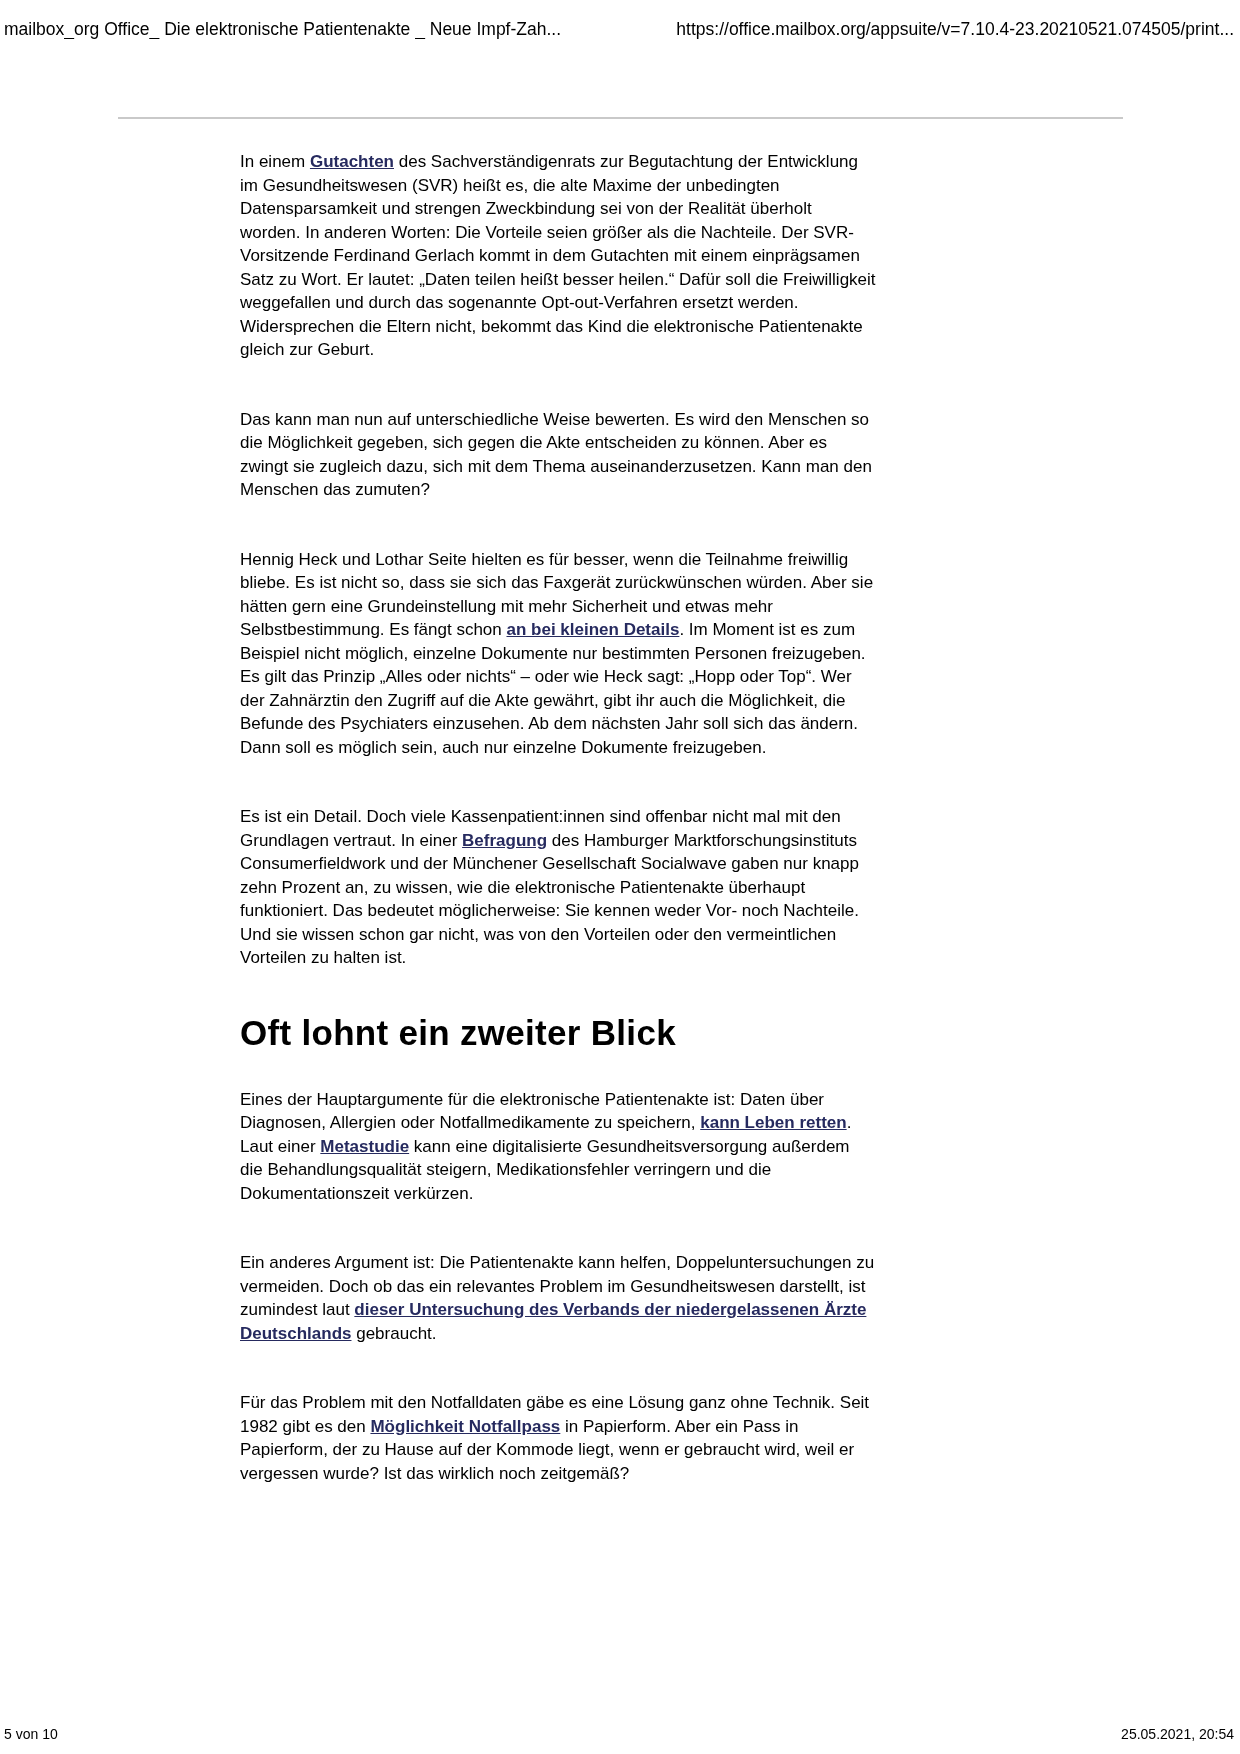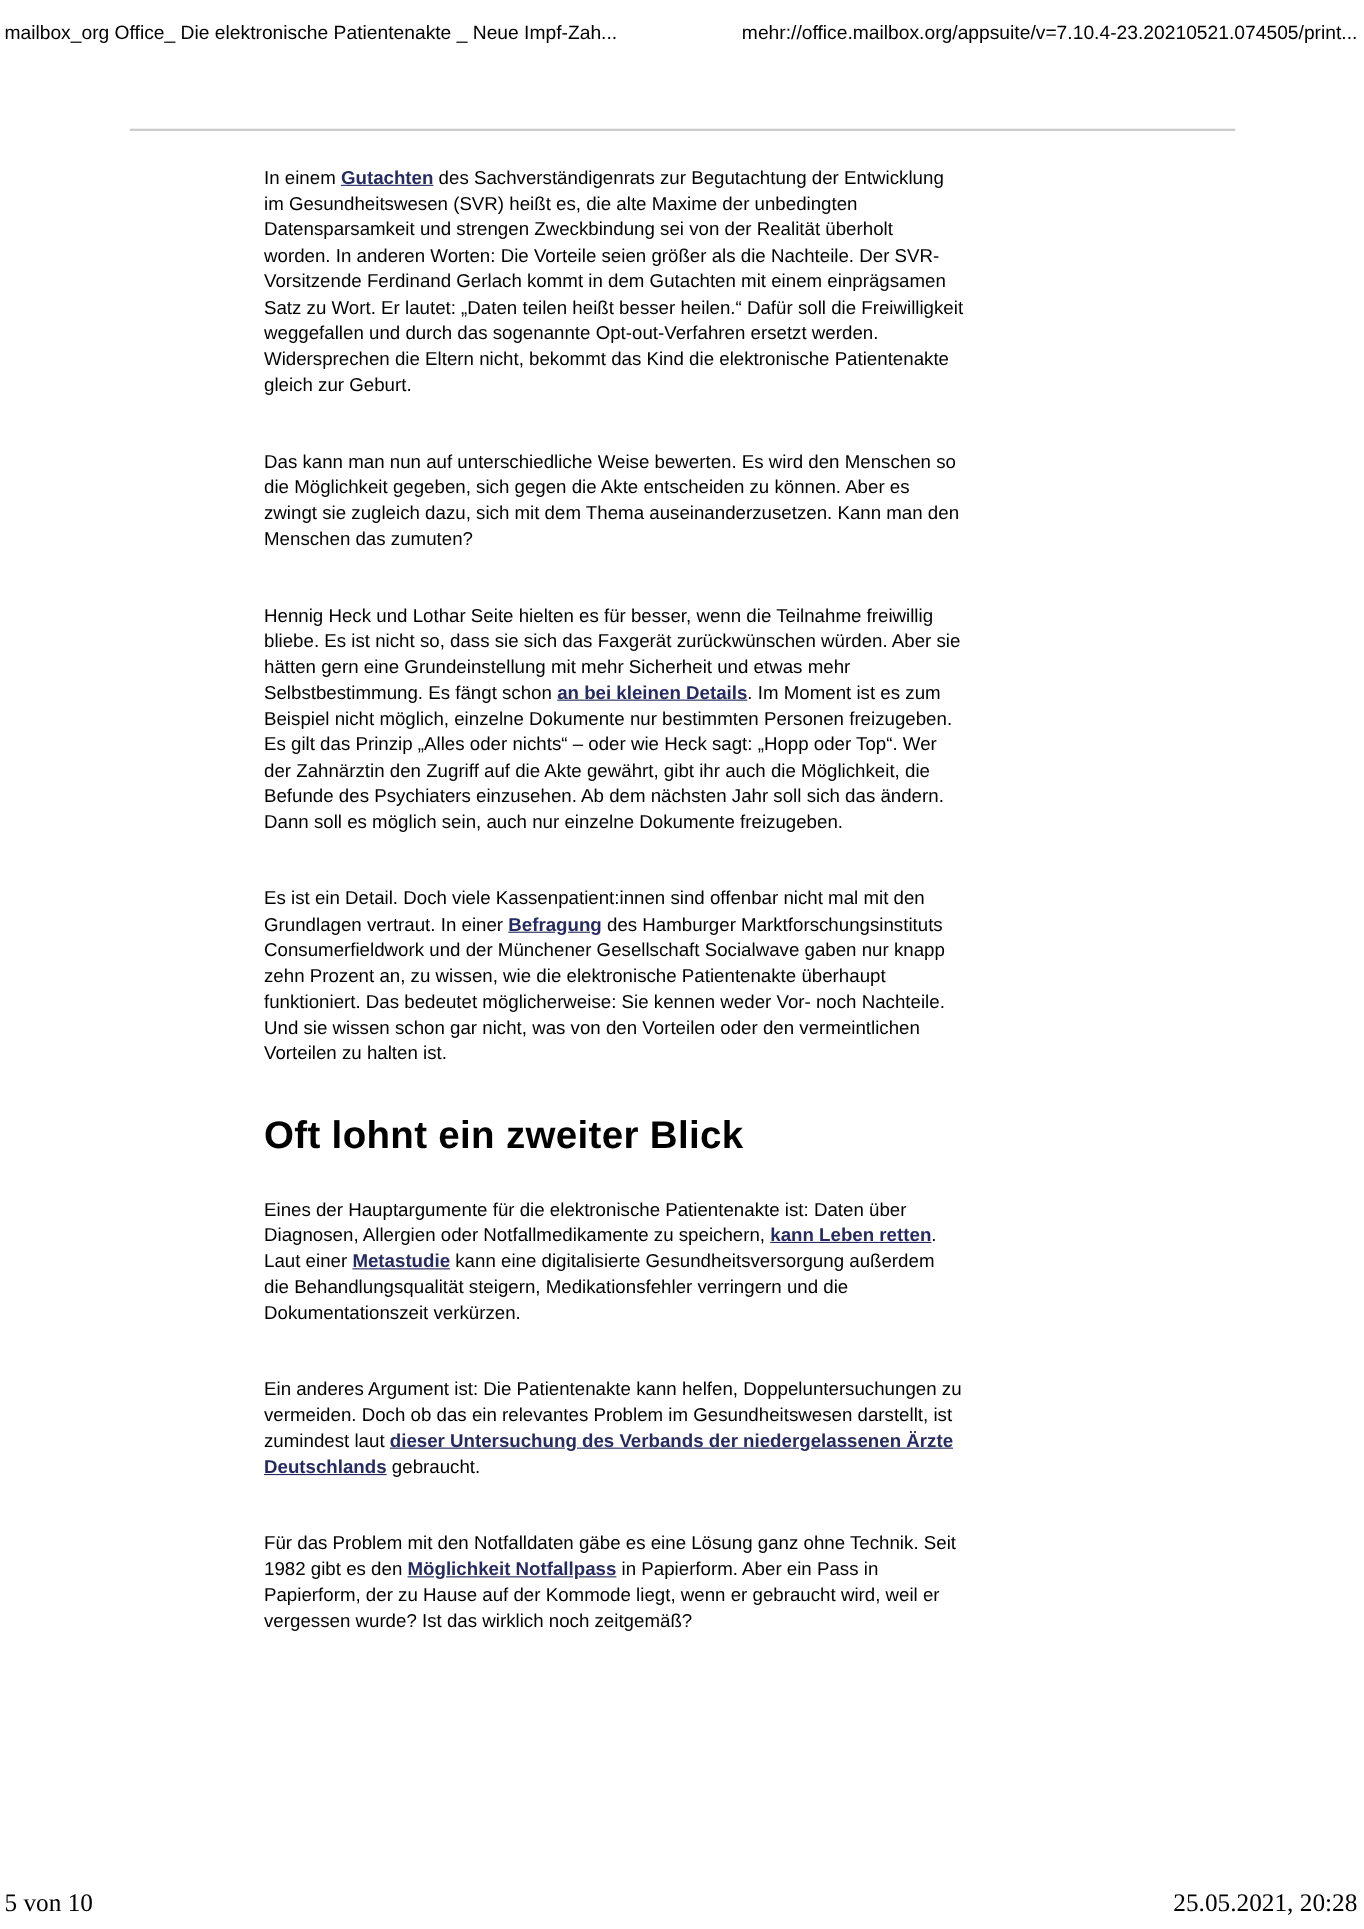--- a/index.html
+++ b/index.html
@@ -39,45 +39,45 @@
   .article p{
     font-size:17px;line-height:23.5px;margin:0 0 46px 0;
   }
   .inline-link{
     color:var(--link);font-weight:700;text-decoration:underline;
     cursor:pointer;
   }
   .print-footer{
     position:absolute;left:4px;right:6px;bottom:12px;
     display:flex;justify-content:space-between;
-    font-family:Liberation Serif, serif;
-    font-size:23px;line-height:1.1;
+    font-family:Liberation Sans, sans-serif;
+    font-size:14px;line-height:1.1;
   }
 </style>
 </head>
 <body>
 
 <div class="page">
 
   <header class="print-header">
     <span class="doc-title">mailbox_org Office_ Die elektronische Patientenakte _ Neue Impf-Zah...</span>
-    <span class="url">mehr://office.mailbox.org/appsuite/v=7.10.4-23.20210521.074505/print...</span>
+    <span class="url">https://office.mailbox.org/appsuite/v=7.10.4-23.20210521.074505/print...</span>
   </header>
 
   <div class="rule"></div>
 
   <main class="article" id="article">
       <p><span>In einem </span><a class="inline-link">Gutachten</a><span> des Sachverständigenrats zur Begutachtung der Entwicklung im Gesundheitswesen (SVR) heißt es, die alte Maxime der unbedingten Datensparsamkeit und strengen Zweckbindung sei von der Realität überholt worden. In anderen Worten: Die Vorteile seien größer als die Nachteile. Der SVR-Vorsitzende Ferdinand Gerlach kommt in dem Gutachten mit einem einprägsamen Satz zu Wort. Er lautet: „Daten teilen heißt besser heilen.“ Dafür soll die Freiwilligkeit weggefallen und durch das sogenannte Opt-out-Verfahren ersetzt werden. Widersprechen die Eltern nicht, bekommt das Kind die elektronische Patientenakte gleich zur Geburt.</span></p>
       <p><span>Das kann man nun auf unterschiedliche Weise bewerten. Es wird den Menschen so die Möglichkeit gegeben, sich gegen die Akte entscheiden zu können. Aber es zwingt sie zugleich dazu, sich mit dem Thema auseinanderzusetzen. Kann man den Menschen das zumuten?</span></p>
       <p><span>Hennig Heck und Lothar Seite hielten es für besser, wenn die Teilnahme freiwillig bliebe. Es ist nicht so, dass sie sich das Faxgerät zurückwünschen würden. Aber sie hätten gern eine Grundeinstellung mit mehr Sicherheit und etwas mehr Selbstbestimmung. Es fängt schon </span><a class="inline-link">an bei kleinen Details</a><span>. Im Moment ist es zum Beispiel nicht möglich, einzelne Dokumente nur bestimmten Personen freizugeben. Es gilt das Prinzip „Alles oder nichts“ – oder wie Heck sagt: „Hopp oder Top“. Wer der Zahnärztin den Zugriff auf die Akte gewährt, gibt ihr auch die Möglichkeit, die Befunde des Psychiaters einzusehen. Ab dem nächsten Jahr soll sich das ändern. Dann soll es möglich sein, auch nur einzelne Dokumente freizugeben.</span></p>
       <p><span>Es ist ein Detail. Doch viele Kassenpatient:innen sind offenbar nicht mal mit den Grundlagen vertraut. In einer </span><a class="inline-link">Befragung</a><span> des Hamburger Marktforschungsinstituts Consumerfieldwork und der Münchener Gesellschaft Socialwave gaben nur knapp zehn Prozent an, zu wissen, wie die elektronische Patientenakte überhaupt funktioniert. Das bedeutet möglicherweise: Sie kennen weder Vor- noch Nachteile. Und sie wissen schon gar nicht, was von den Vorteilen oder den vermeintlichen Vorteilen zu halten ist.</span></p>
       <h2>Oft lohnt ein zweiter Blick</h2>
       <p><span>Eines der Hauptargumente für die elektronische Patientenakte ist: Daten über Diagnosen, Allergien oder Notfallmedikamente zu speichern, </span><a class="inline-link">kann Leben retten</a><span>. Laut einer </span><a class="inline-link">Metastudie</a><span> kann eine digitalisierte Gesundheitsversorgung außerdem die Behandlungsqualität steigern, Medikationsfehler verringern und die Dokumentationszeit verkürzen.</span></p>
       <p><span>Ein anderes Argument ist: Die Patientenakte kann helfen, Doppeluntersuchungen zu vermeiden. Doch ob das ein relevantes Problem im Gesundheitswesen darstellt, ist zumindest laut </span><a class="inline-link">dieser Untersuchung des Verbands der niedergelassenen Ärzte Deutschlands</a><span> gebraucht.</span></p>
       <p><span>Für das Problem mit den Notfalldaten gäbe es eine Lösung ganz ohne Technik. Seit 1982 gibt es den </span><a class="inline-link">Möglichkeit Notfallpass</a><span> in Papierform. Aber ein Pass in Papierform, der zu Hause auf der Kommode liegt, wenn er gebraucht wird, weil er vergessen wurde? Ist das wirklich noch zeitgemäß?</span></p>
     </main>
 
   <footer class="print-footer">
     <span>5 von 10</span>
-    <span>25.05.2021, 20:28</span>
+    <span>25.05.2021, 20:54</span>
   </footer>
 
 </div>
 
 </body></html>

